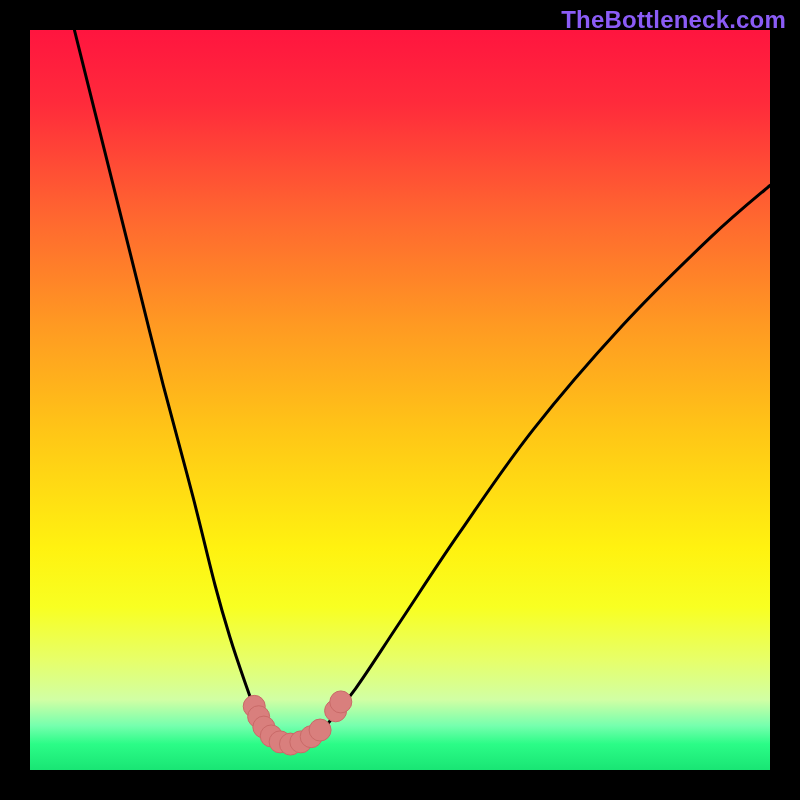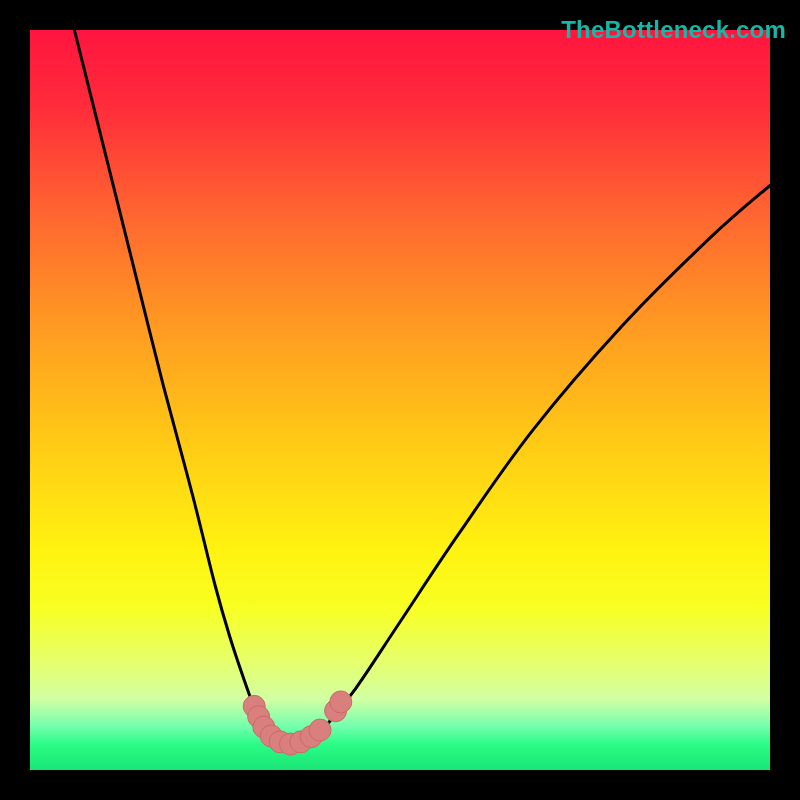--- a/index.html
+++ b/index.html
@@ -19,23 +19,23 @@
   .plot {
     position: absolute;
     left: 30px;
     top: 30px;
     width: 740px;
     height: 740px;
     overflow: hidden;
   }
   .watermark {
     position: absolute;
-    top: 16px;
+    top: 6px;
     right: 14px;
-    color: #14b8a6;
+    color: #8b5cf6;
     font-size: 24px;
     font-weight: 600;
     letter-spacing: 0.2px;
     user-select: none;
   }
   svg { display: block; }
 </style>
 </head>
 <body>
 

